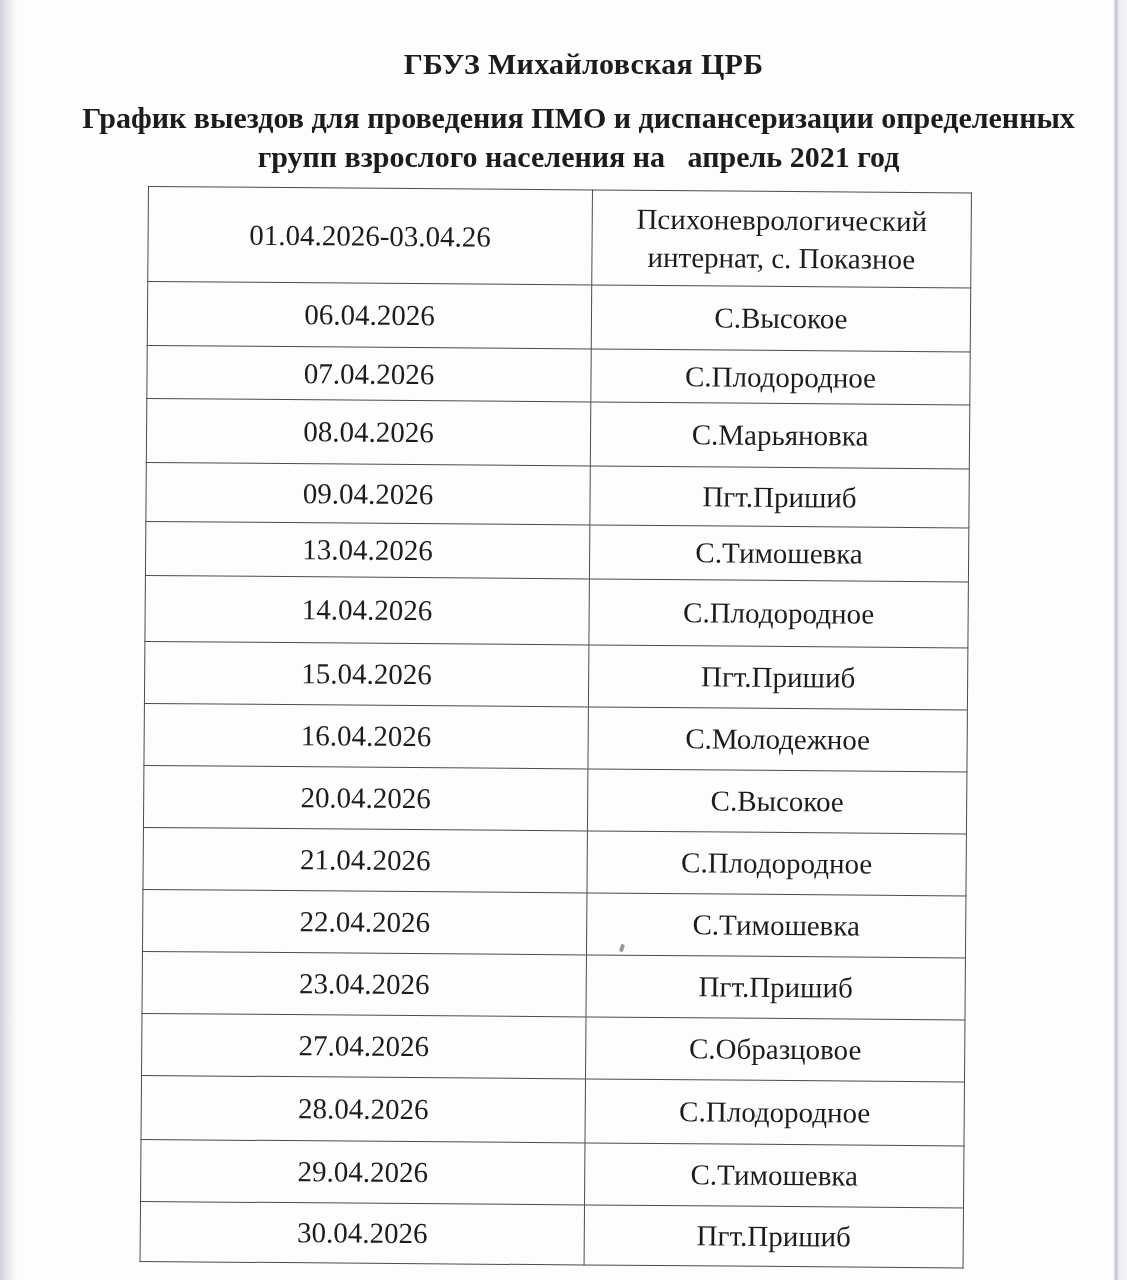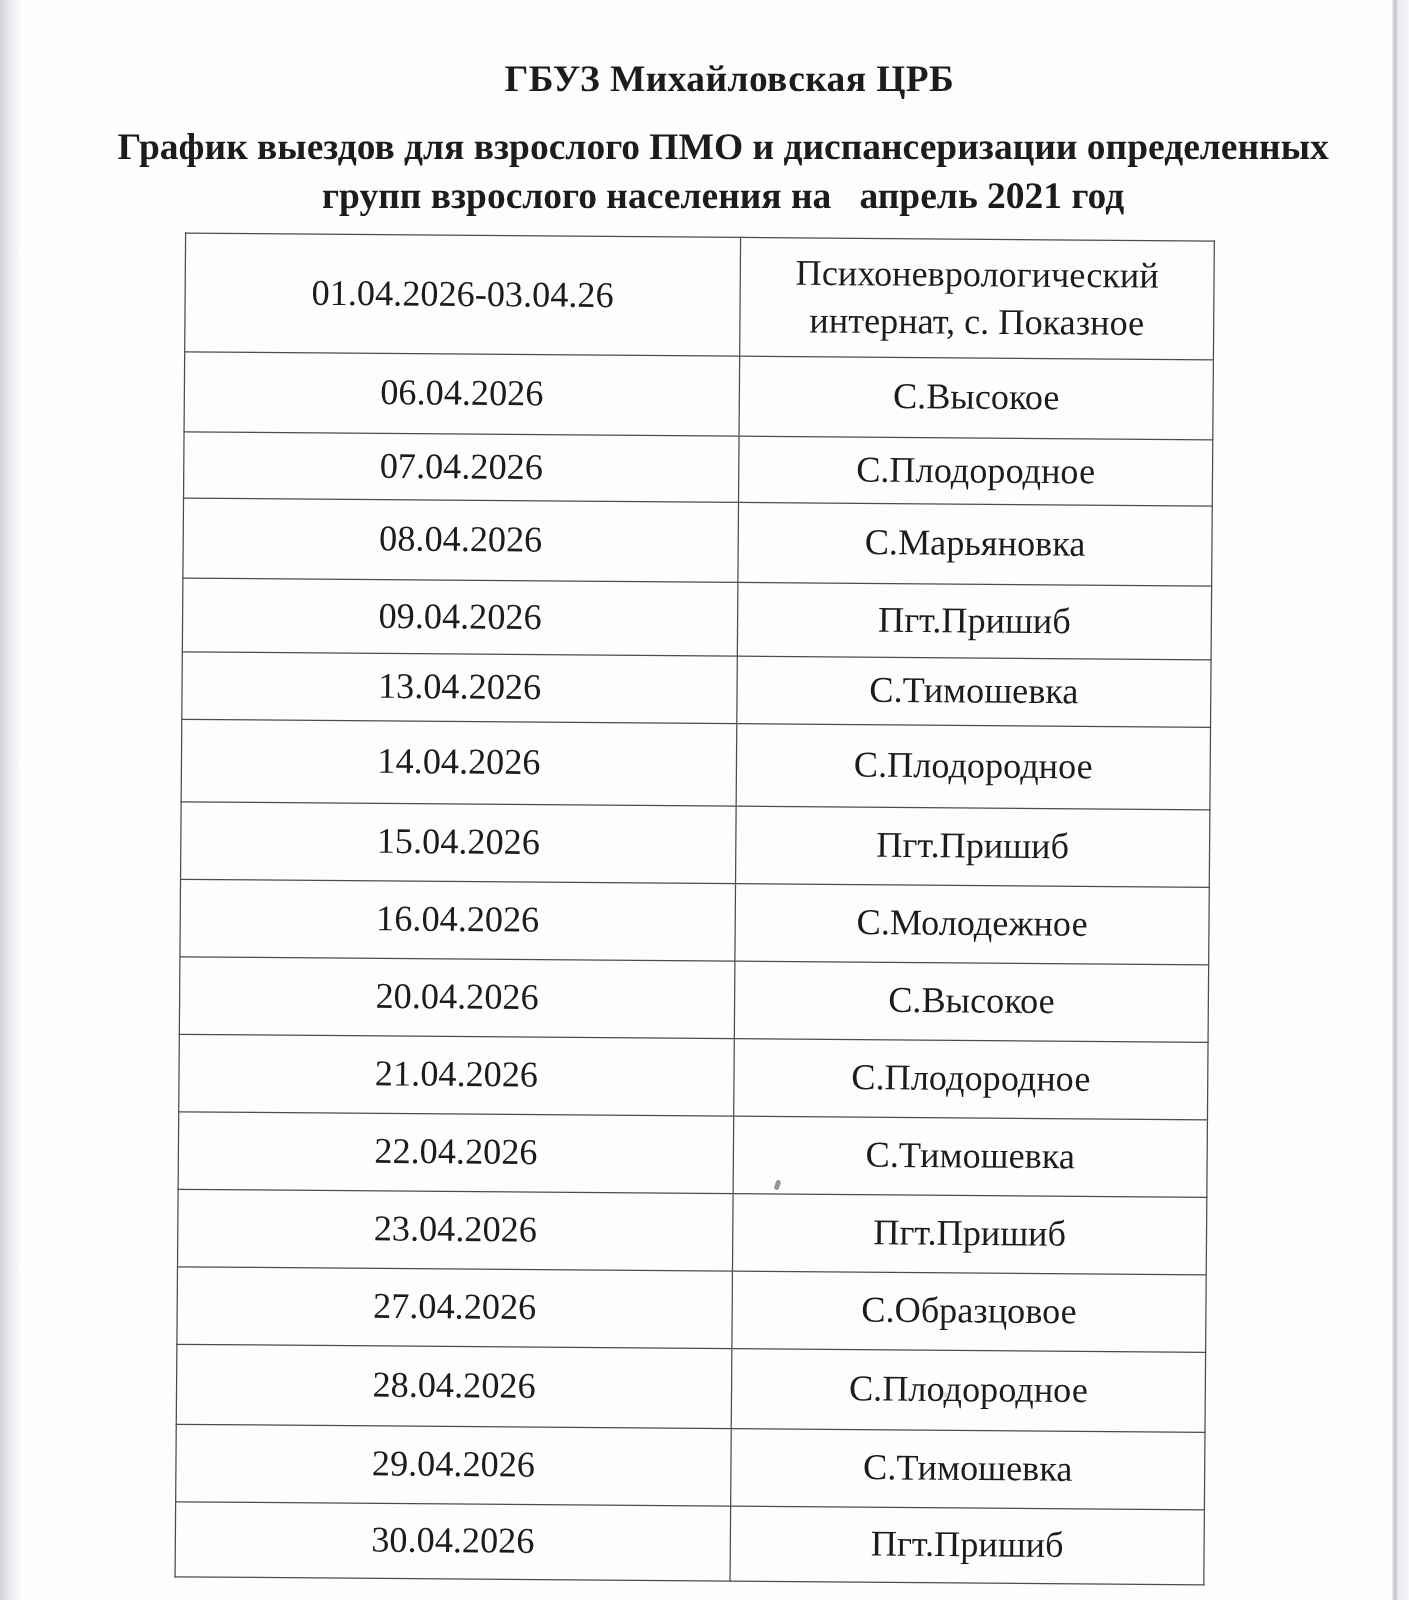--- a/index.html
+++ b/index.html
@@ -118,21 +118,21 @@
 <body>
 
 <div class="scan">
   <div class="edge-left"></div>
   <div class="edge-right"></div>
 
   <div class="doc">
     <div class="org-title">ГБУЗ Михайловская ЦРБ</div>
 
     <div class="subtitle">
-      <div class="subtitle-line">График выездов для взрослого ПМО и диспансеризации определенных</div>
+      <div class="subtitle-line">График выездов для проведения ПМО и диспансеризации определенных</div>
       <div class="subtitle-line">групп взрослого населения на   апрель 2021 год</div>
     </div>
 
     <table class="schedule">
       <tbody>
           <tr>
             <td class="date-cell">01.04.2026-03.04.26</td>
             <td class="loc-cell">Психоневрологический интернат, с. Показное</td>
           </tr>
           <tr>

